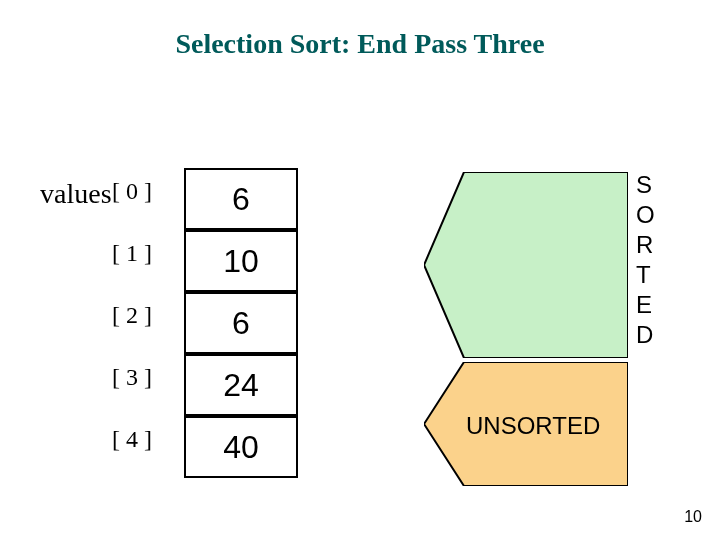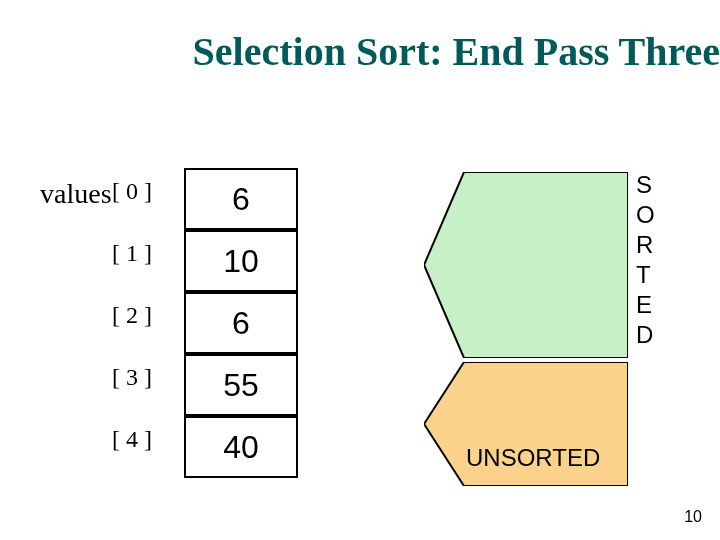--- a/index.html
+++ b/index.html
@@ -10,22 +10,22 @@
     background: #fff;
     font-family: "Times New Roman", Times, serif;
     position: relative;
     overflow: hidden;
   }
   .title {
     position: absolute;
     top: 28px;
     left: 0;
     width: 720px;
-    text-align: right;
-    font-size: 40px;
+    text-align: center;
+    font-size: 28px;
     color: #005a5a;
     font-weight: bold;
   }
   .values-label {
     position: absolute;
     font-size: 28px;
     color: #000;
   }
   .index-label {
     position: absolute;
@@ -94,21 +94,21 @@
 
 <div class="index-label" style="left:112px; top:178px;">[ 0 ]</div>
 <div class="index-label" style="left:112px; top:240px;">[ 1 ]</div>
 <div class="index-label" style="left:112px; top:302px;">[ 2 ]</div>
 <div class="index-label" style="left:112px; top:364px;">[ 3 ]</div>
 <div class="index-label" style="left:112px; top:426px;">[ 4 ]</div>
 
 <div class="cell" style="left:184px; top:168px;">6</div>
 <div class="cell" style="left:184px; top:230px;">10</div>
 <div class="cell" style="left:184px; top:292px;">6</div>
-<div class="cell" style="left:184px; top:354px;">55</div>
+<div class="cell" style="left:184px; top:354px;">24</div>
 <div class="cell" style="left:184px; top:416px;">40</div>
 
 <div class="sorted-pentagon">
   <svg viewBox="0 0 204 186">
     <polygon points="40,0 204,0 204,186 40,186 0,93" fill="#c7f0c7" stroke="#000" stroke-width="2"></polygon>
   </svg>
 </div>
 
 <div class="unsorted-pentagon">
   <svg viewBox="0 0 204 124">
@@ -118,15 +118,15 @@
 
 <div class="sorted-text">
   <div>S</div>
   <div>O</div>
   <div>R</div>
   <div>T</div>
   <div>E</div>
   <div>D</div>
 </div>
 
-<div class="unsorted-text" style="left:466px; top:412px;margin-top:32px;">UNSORTED</div>
+<div class="unsorted-text" style="left:466px; top:412px;">UNSORTED</div>
 
 <div class="page-num">10</div>
 
 </body></html>

